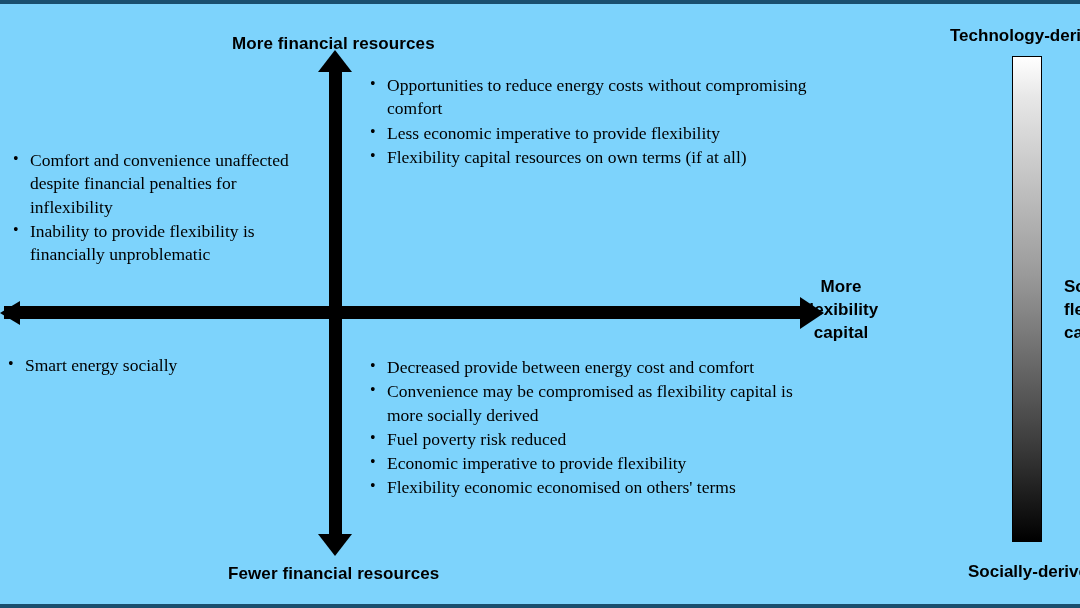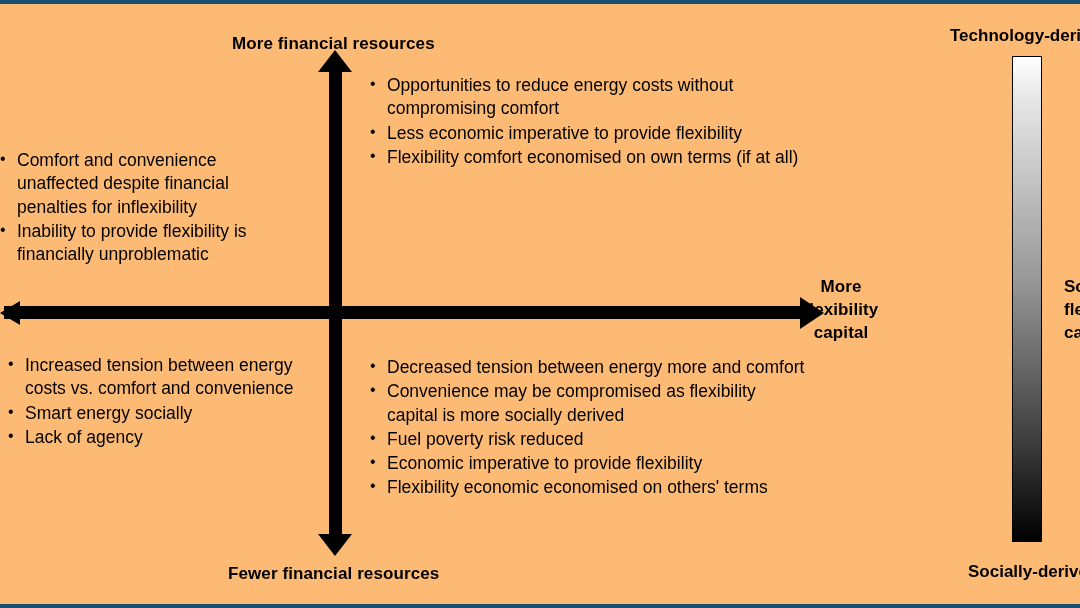--- a/index.html
+++ b/index.html
@@ -14,21 +14,21 @@
     color: #000000;
     overflow: hidden;
   }
   #root {
     position: relative;
     width: 1080px;
     height: 608px;
     box-sizing: border-box;
     border-top: 4px solid #1a4f6e;
     border-bottom: 4px solid #1a4f6e;
-    background: #fdba74;
+    background: #7dd3fc;
   }
 
   
   .axis-label {
     position: absolute;
     font-weight: bold;
     font-size: 17px;
     letter-spacing: 0.1px;
     white-space: nowrap;
   }
@@ -97,20 +97,21 @@
     left: 800px;
     top: 293px;
     border-top: 16px solid transparent;
     border-bottom: 16px solid transparent;
     border-left: 24px solid #000000;
   }
 
   
   .quadrant {
     position: absolute;
+    font-family: Liberation Serif, serif;
   }
   .quadrant ul {
     margin: 0;
     padding: 0;
     list-style: none;
   }
   .quadrant li {
     position: relative;
     padding-left: 17px;
     margin-bottom: 1px;
@@ -118,21 +119,21 @@
     line-height: 1.33;
   }
   .quadrant li::before {
     content: "\2022";
     position: absolute;
     left: 0;
     top: -1px;
     font-size: 16px;
   }
   #quad-top-left {
-    left: 0;
+    left: 13px;
     top: 145px;
     width: 300px;
   }
   #quad-top-right {
     left: 370px;
     top: 70px;
     width: 440px;
   }
   #quad-bottom-left {
     left: 8px;
@@ -202,35 +203,33 @@
     <ul>
       <li>Comfort and convenience unaffected despite financial penalties for inflexibility</li>
       <li>Inability to provide flexibility is financially unproblematic</li>
     </ul>
   </div>
 
   <div class="quadrant" id="quad-top-right">
     <ul>
       <li>Opportunities to reduce energy costs without compromising comfort</li>
       <li>Less economic imperative to provide flexibility</li>
-      <li>Flexibility comfort economised on own terms (if at all)</li>
+      <li>Flexibility capital resources on own terms (if at all)</li>
     </ul>
   </div>
 
   <div class="quadrant" id="quad-bottom-left">
     <ul>
-      <li>Increased tension between energy costs vs. comfort and convenience</li>
       <li>Smart energy socially</li>
-      <li>Lack of agency</li>
     </ul>
   </div>
 
   <div class="quadrant" id="quad-bottom-right">
     <ul>
-      <li>Decreased tension between energy more and comfort</li>
+      <li>Decreased provide between energy cost and comfort</li>
       <li>Convenience may be compromised as flexibility capital is more socially derived</li>
       <li>Fuel poverty risk reduced</li>
       <li>Economic imperative to provide flexibility</li>
       <li>Flexibility economic economised on others' terms</li>
     </ul>
   </div>
 
   <div id="gradient-top-label">Technology-derived</div>
   <div id="gradient-bar"></div>
   <div id="gradient-mid-label">Source of flexibility capital</div>

